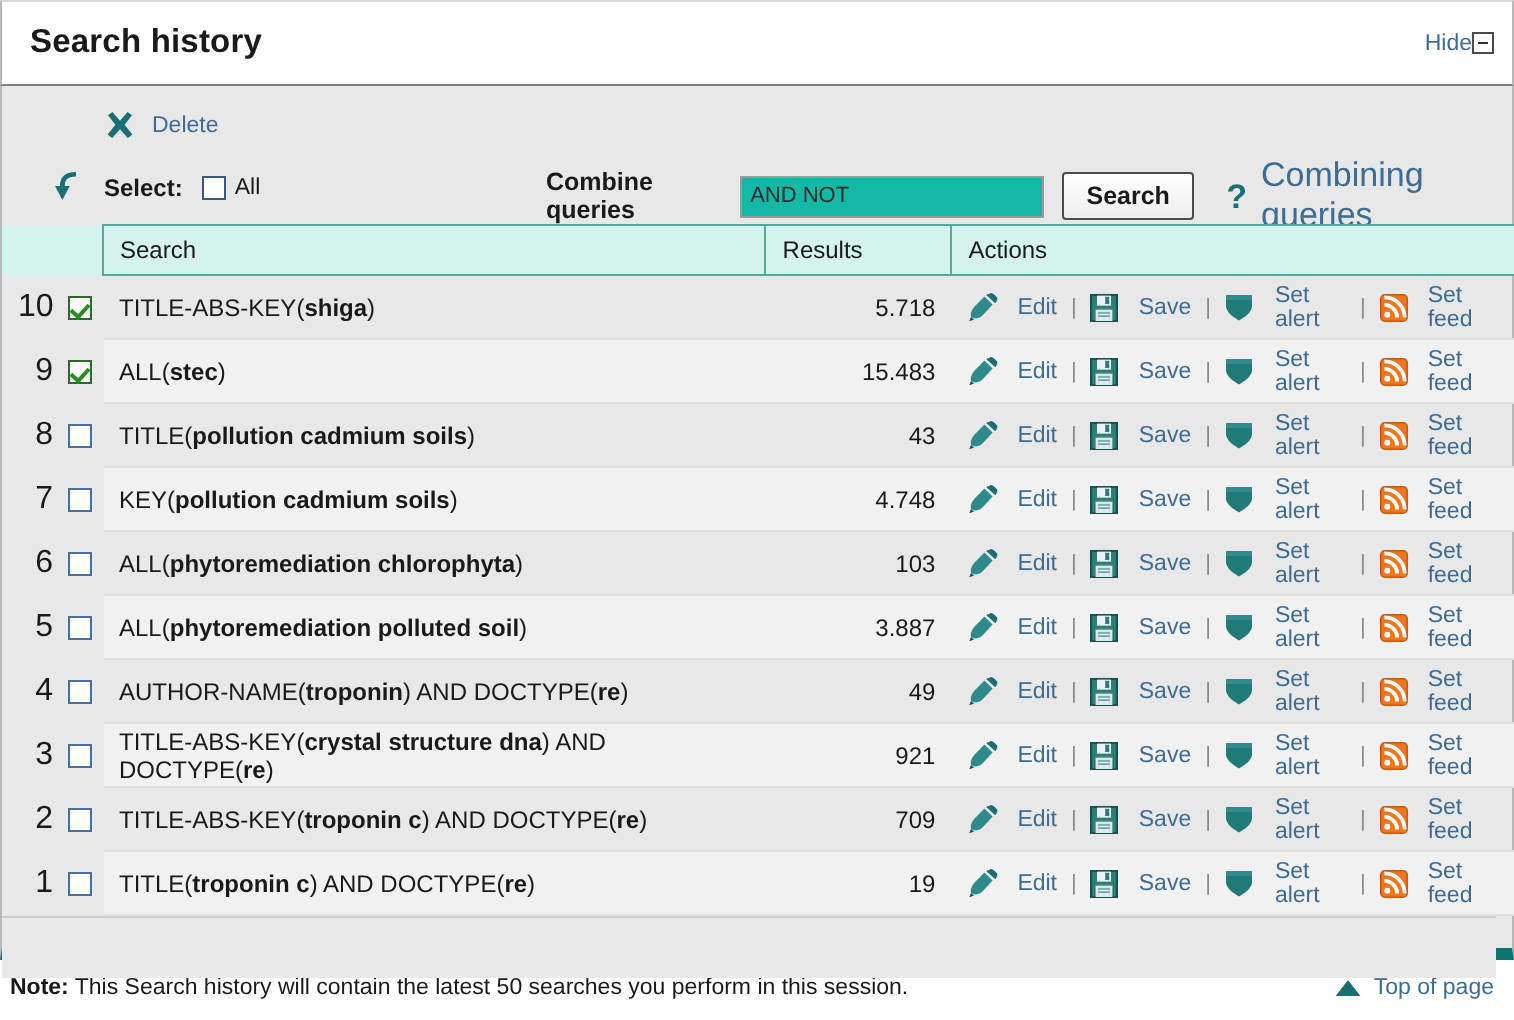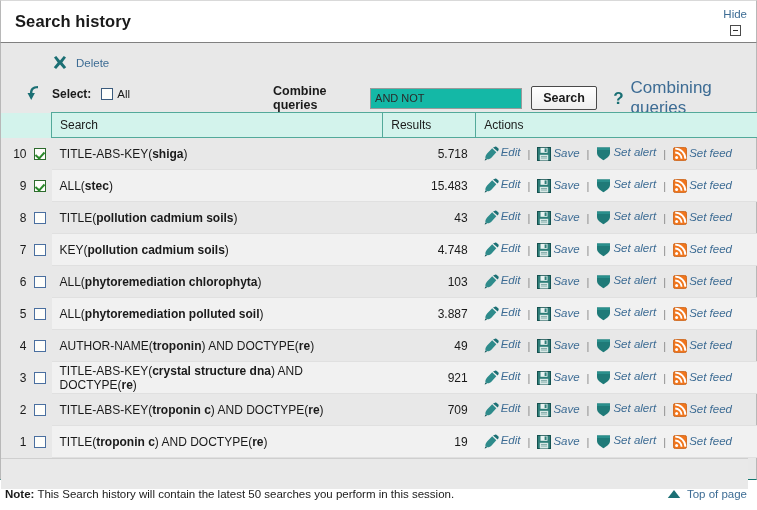--- a/index.html
+++ b/index.html
@@ -39,23 +39,21 @@
   }
   .title {
     font-size: 16.5px;
     font-weight: bold;
     color: #1a1a1a;
     letter-spacing: 0.1px;
   }
   .hide-wrap {
     display: flex;
     align-items: center;
-    gap: 5px;
     cursor: pointer;
-    flex-direction: column;
   }
   .hide-link {
     color: #3d6c94;
     font-size: 11.5px;
   }
   .minus-box {
     width: 11px;
     height: 11px;
     border: 1px solid #4a4a4a;
     box-sizing: border-box;
@@ -70,21 +68,21 @@
     top: 4px;
     height: 1px;
     background: #2f2f2f;
   }
 
   
   .panel {
     background: #e8e8e8;
     border-left: 1px solid #b8b8b8;
     border-right: 1px solid #b8b8b8;
-    border-bottom: 1px solid #0f766e;
+    border-bottom: 6px solid #0f766e;
     box-sizing: border-box;
     padding: 0;
     height: 437px;
     position: relative;
   }
 
   
   .toolbar {
     position: relative;
     height: 69px;
@@ -258,44 +256,43 @@
     padding-right: 0;
   }
   .numbox {
     display: flex;
     align-items: center;
     justify-content: flex-end;
     gap: 7px;
     padding-right: 6px;
   }
   .rownum {
-    font-size: 12px;
+    font-size: 16px;
     color: #1a1a1a;
   }
   .qtext .field { font-weight: normal; }
   .qtext .term { font-weight: bold; }
   td.results {
     text-align: right;
     color: #4f7ea8;
     font-size: 11.5px;
     padding-right: 10px;
     cursor: pointer;
   }
   td.actions { padding-left: 6px; }
   .actions-inner {
     display: flex;
     align-items: center;
     gap: 0px;
   }
   .act {
     display: flex;
-    align-items: flex-start;
-    gap: 2px;
+    align-items: center;
+    gap: 10px;
     cursor: pointer;
-    font-style: italic;
   }
   .act .lbl {
     color: #3d6c94;
     font-size: 11.5px;
   }
   .sep {
     color: #8a8a8a;
     margin: 0 7px;
     font-size: 11px;
   }

